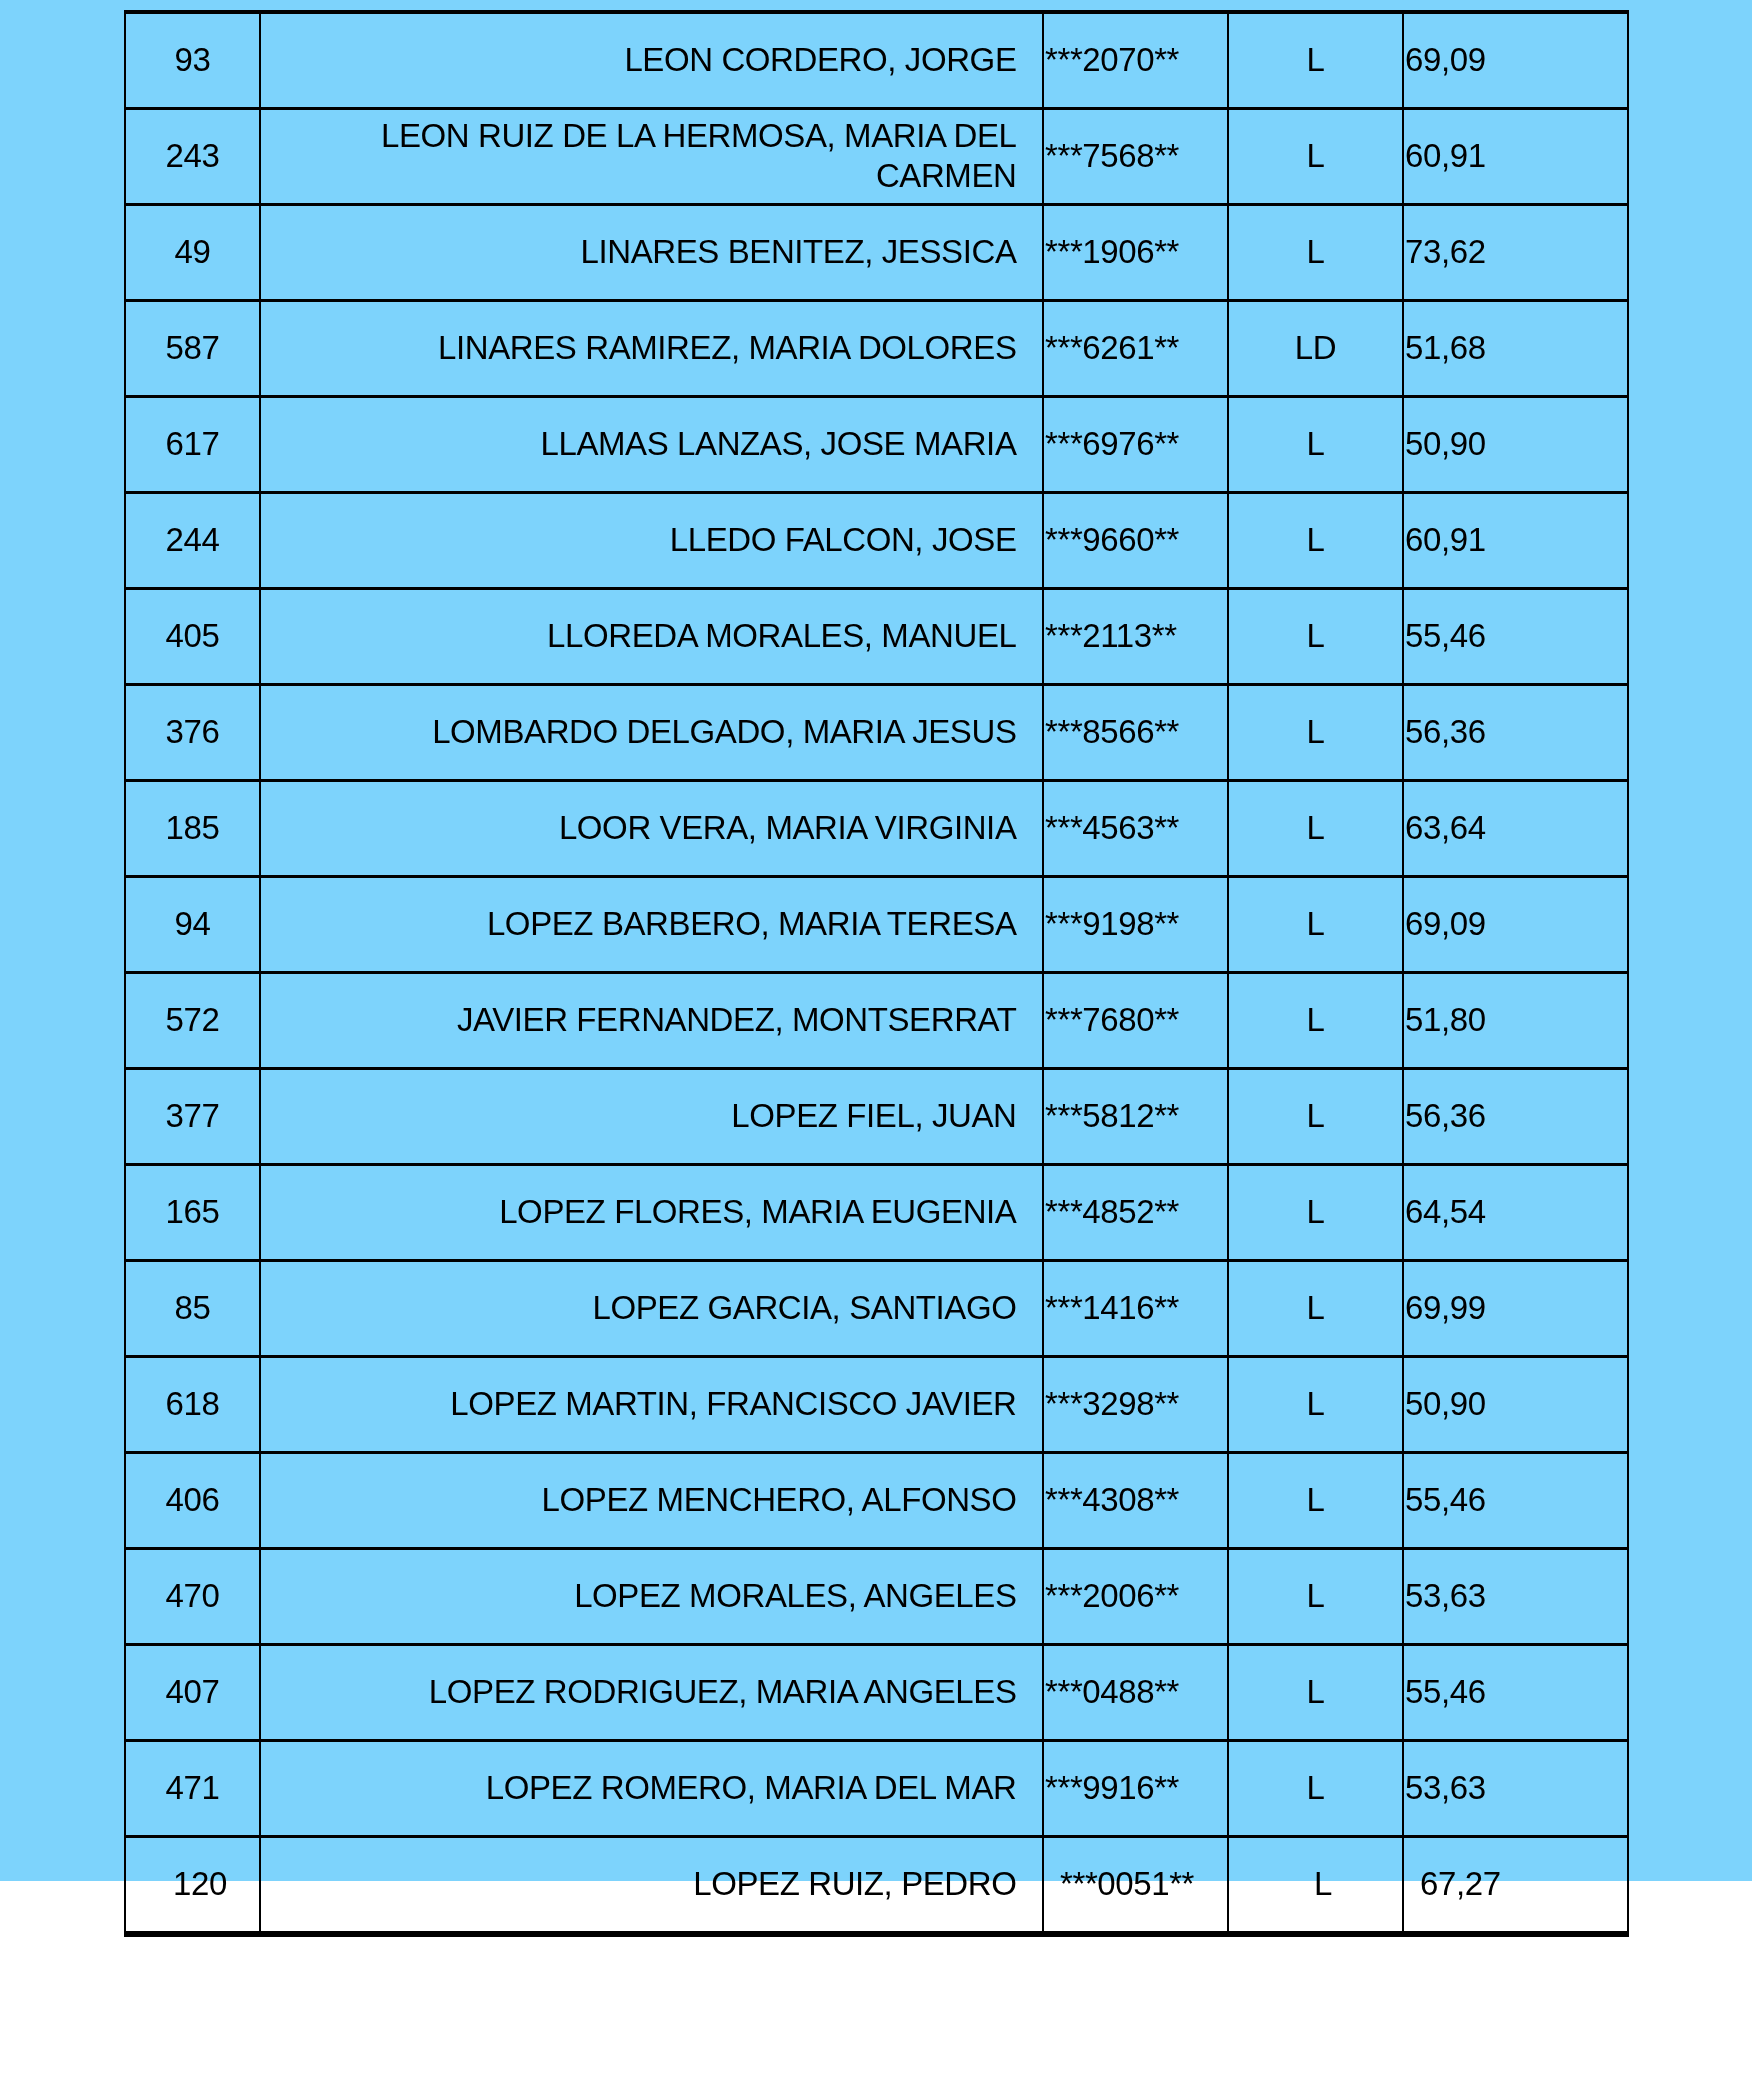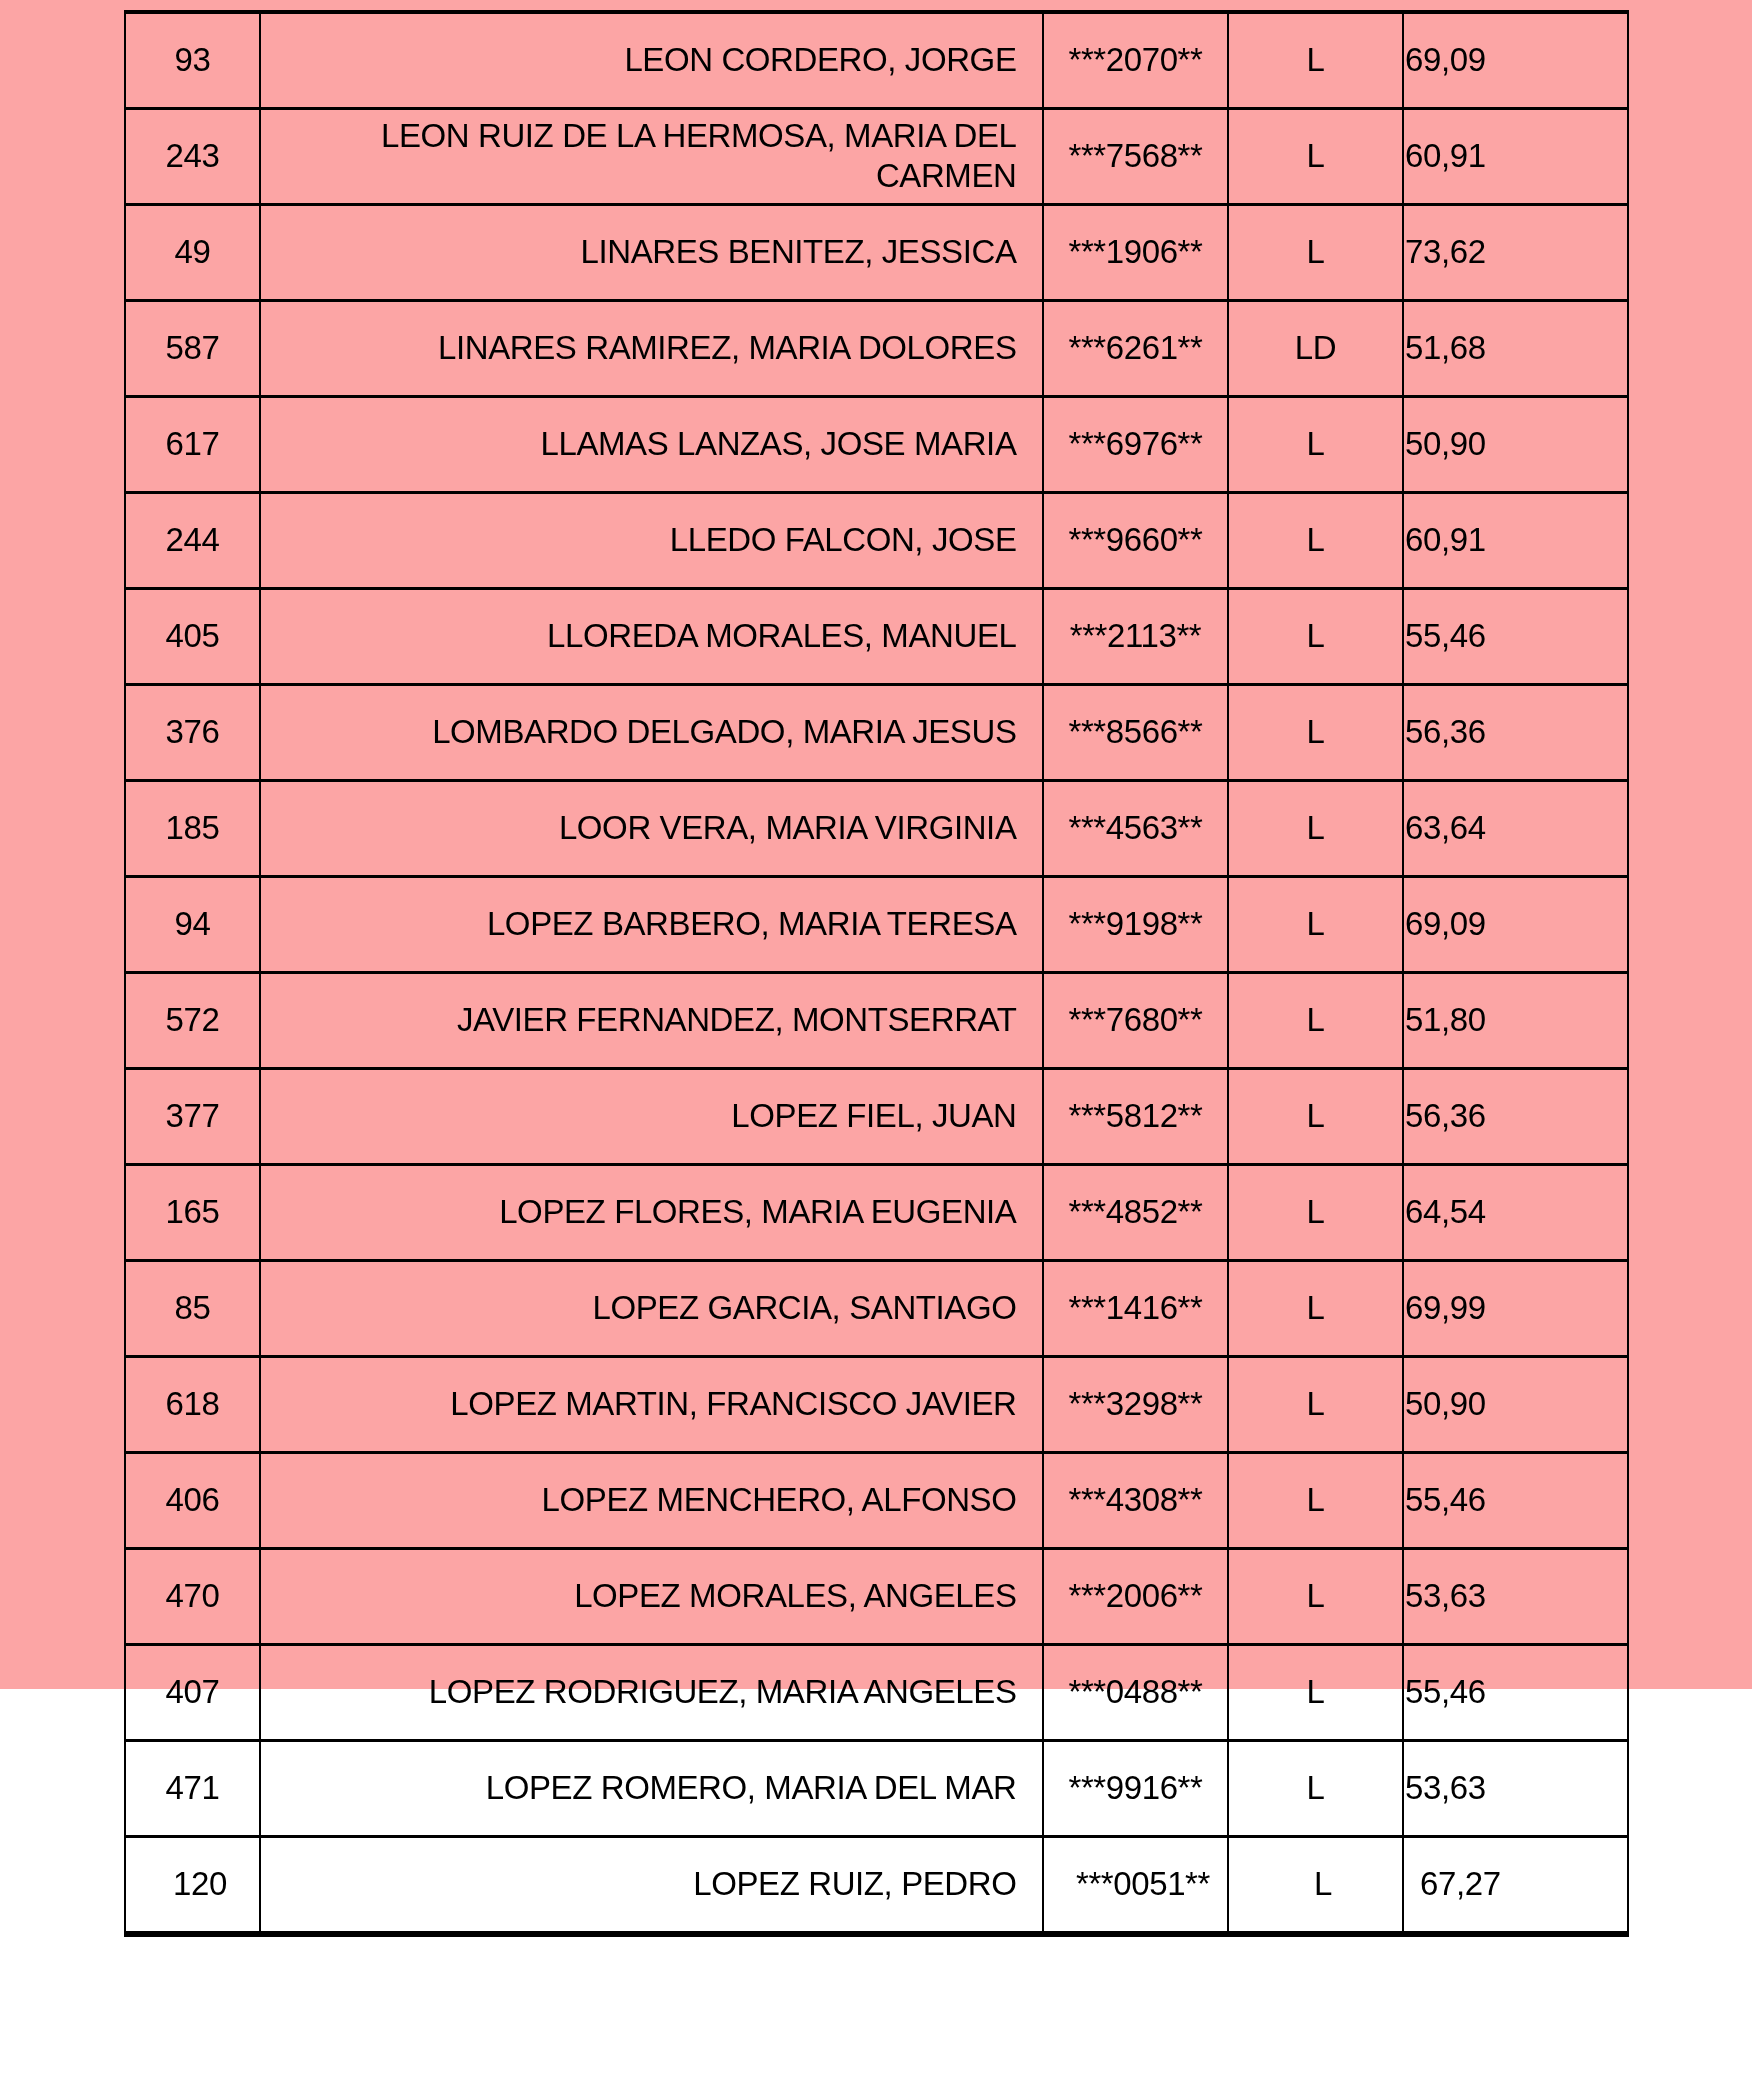--- a/index.html
+++ b/index.html
@@ -12,22 +12,22 @@
     width: 1753px;
     height: 2097px;
     font-family: "Liberation Sans", "DejaVu Sans", sans-serif;
     color: #000000;
     -webkit-font-smoothing: antialiased;
   }
   .page {
     position: absolute;
     left: 0; top: 0;
     width: 1753px;
-    height: 1689px;
-    background: #fca5a5;
+    height: 1881px;
+    background: #7dd3fc;
   }
   table.results {
     position: absolute;
     left: 124px;
     top: 9.7px;
     width: 1503px;
     border-collapse: collapse;
     table-layout: fixed;
     font-size: 33px;
     line-height: 1.22;
@@ -38,21 +38,21 @@
     border-bottom-width: 3.7px;
     vertical-align: middle;
     height: 91px;
     overflow: hidden;
     letter-spacing: -0.4px;
   }
   table.results tr:first-child td { border-top-width: 4.5px; }
   table.results tr:last-child td { border-bottom-width: 6px; padding-left: 16px; }
   td.c-num    { text-align: center; }
   td.c-name   { text-align: right; padding: 0 25.5px 0 10.5px; }
-  td.c-dni    { text-align: center; }
+  td.c-dni    { text-align: left; }
   td.c-access { text-align: center; }
   td.c-score  { text-align: left; }
 </style>
 </head>
 <body>
 
 <div class="page">
   <table class="results">
     <colgroup>
       <col style="width:135px">

